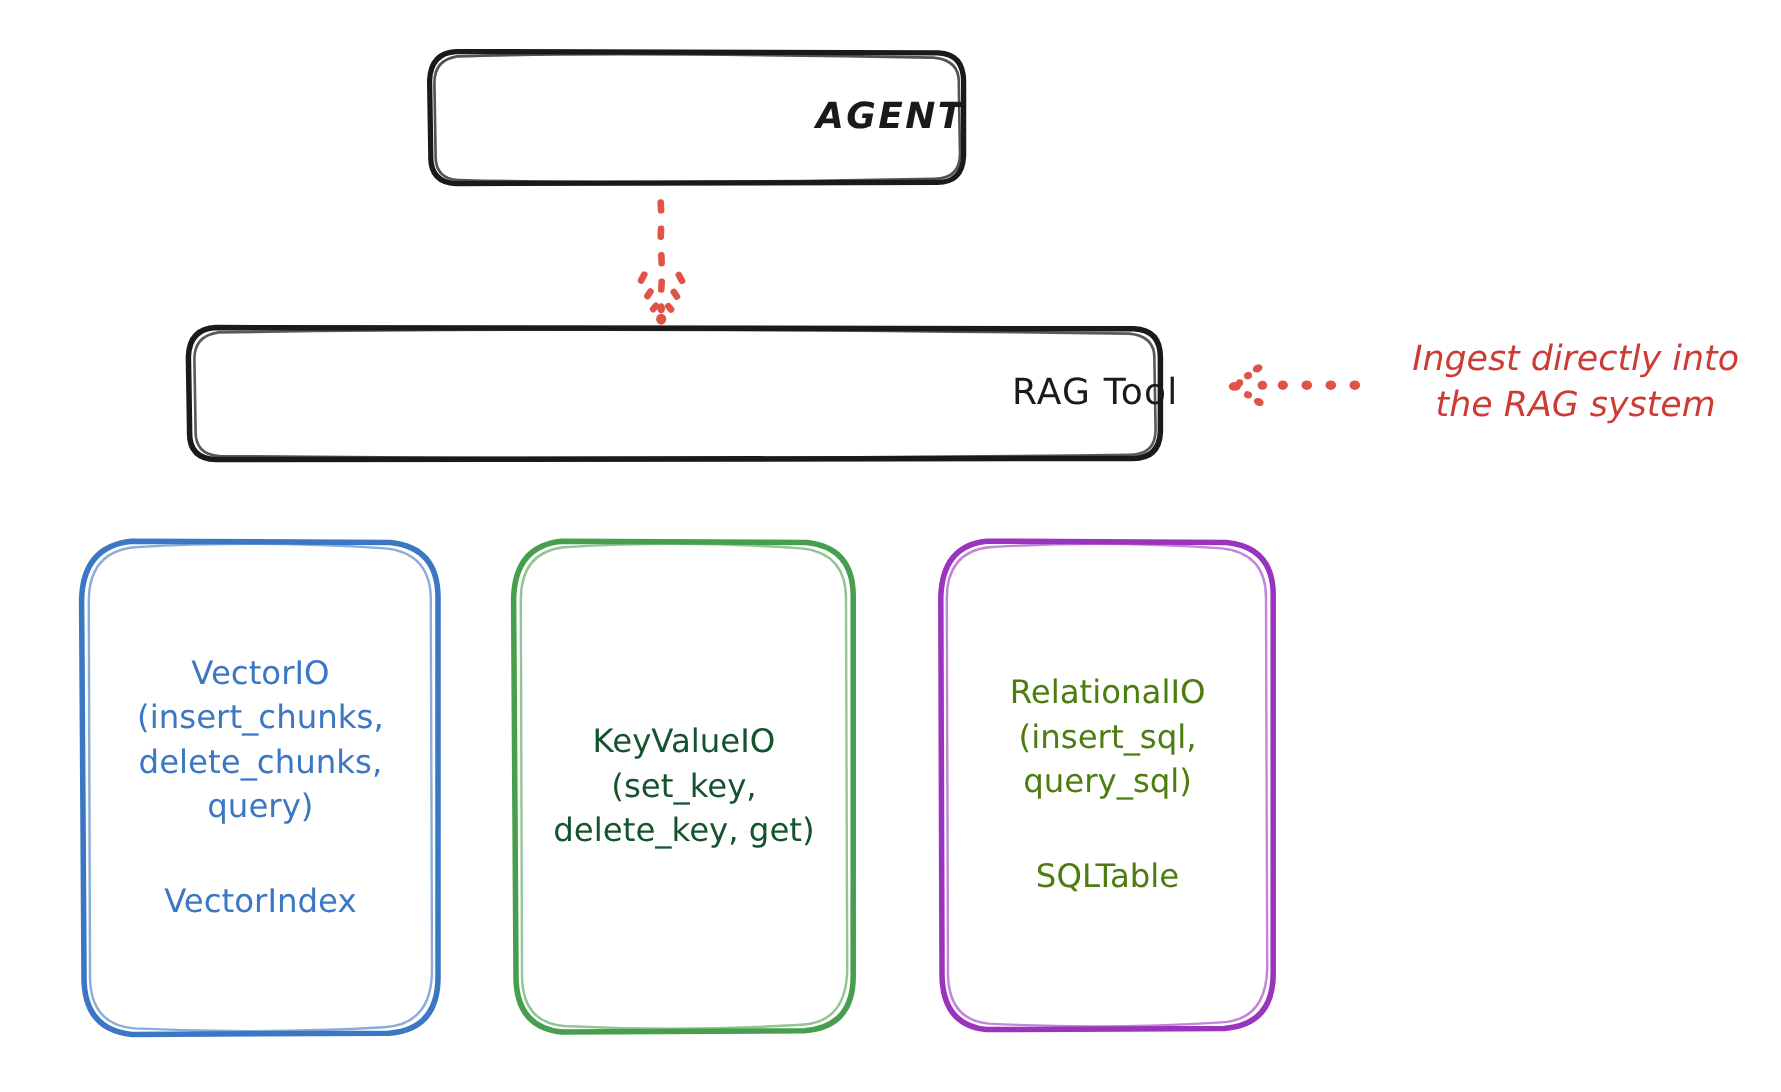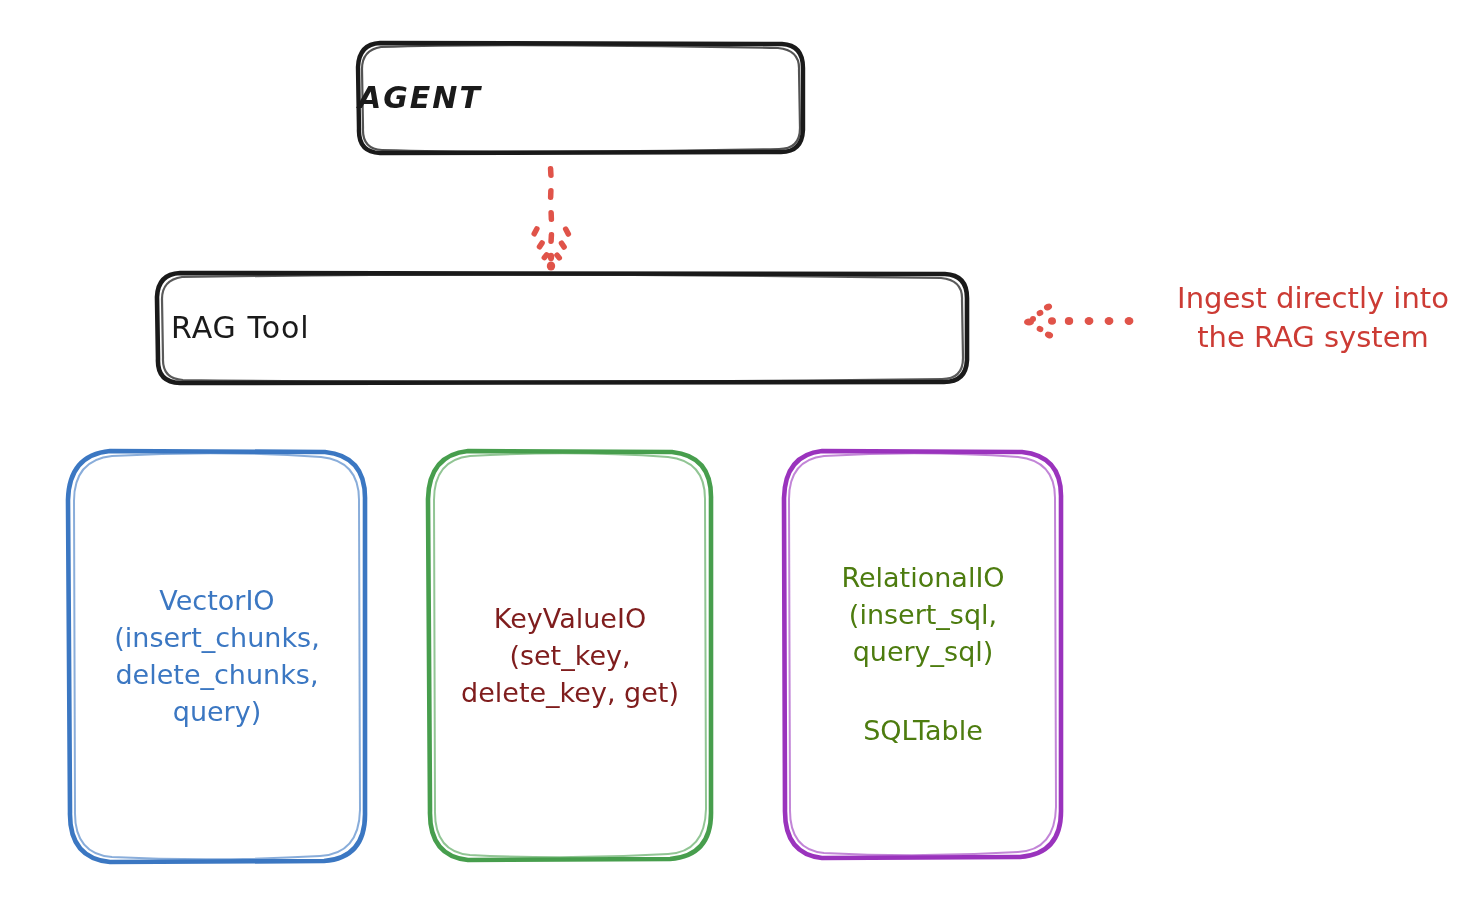--- a/index.html
+++ b/index.html
@@ -21,21 +21,21 @@
     inset: 0;
     width: 1484px;
     height: 910px;
   }
 
   .node {
     position: absolute;
     box-sizing: border-box;
     display: flex;
     align-items: center;
-    justify-content: flex-start;
+    justify-content: flex-end;
     text-align: center;
     z-index: 2;
     pointer-events: auto;
   }
 
   
   .node-agent {
     left: 358px;
     top: 42px;
     width: 446px;
@@ -95,31 +95,32 @@
     font-weight: 500;
     white-space: pre-line;
   }
   .store-iface {
     margin: 0;
   }
   .store-index {
     margin-top: 42px;
   }
   .c-blue   { color: #3b77c2; }
-  .c-green  { color: #7f1d1d; }
+  .c-green  { color: #14532d; }
   .c-purple { color: #4d7c0f; }
 
   
   .annotation {
     position: absolute;
     left: 1148px;
     top: 279px;
     width: 330px;
     z-index: 3;
     font-family: "DejaVu Sans", sans-serif;
+    font-style: italic;
     font-size: 29px;
     line-height: 39px;
     font-weight: 500;
     color: #cc3B34;
     text-align: center;
     white-space: pre-line;
   }
 </style>
 </head>
 <body>
@@ -189,20 +190,21 @@
 
 <div class="node node-ragtool">
   <span class="black-label">RAG Tool</span>
 </div>
 
 <div class="node node-store store-vector">
   <span class="store-text store-iface c-blue">VectorIO
 (insert_chunks,
 delete_chunks,
 query)</span>
+  <span class="store-text store-index c-blue">VectorIndex</span>
 </div>
 
 <div class="node node-store store-keyvalue">
   <span class="store-text store-iface c-green">KeyValueIO
 (set_key,
 delete_key, get)</span>
 </div>
 
 <div class="node node-store store-relational">
   <span class="store-text store-iface c-purple">RelationalIO

